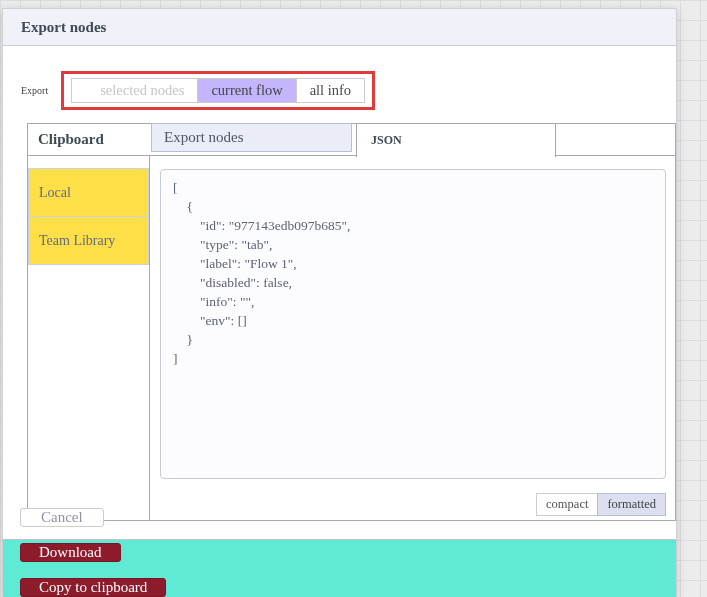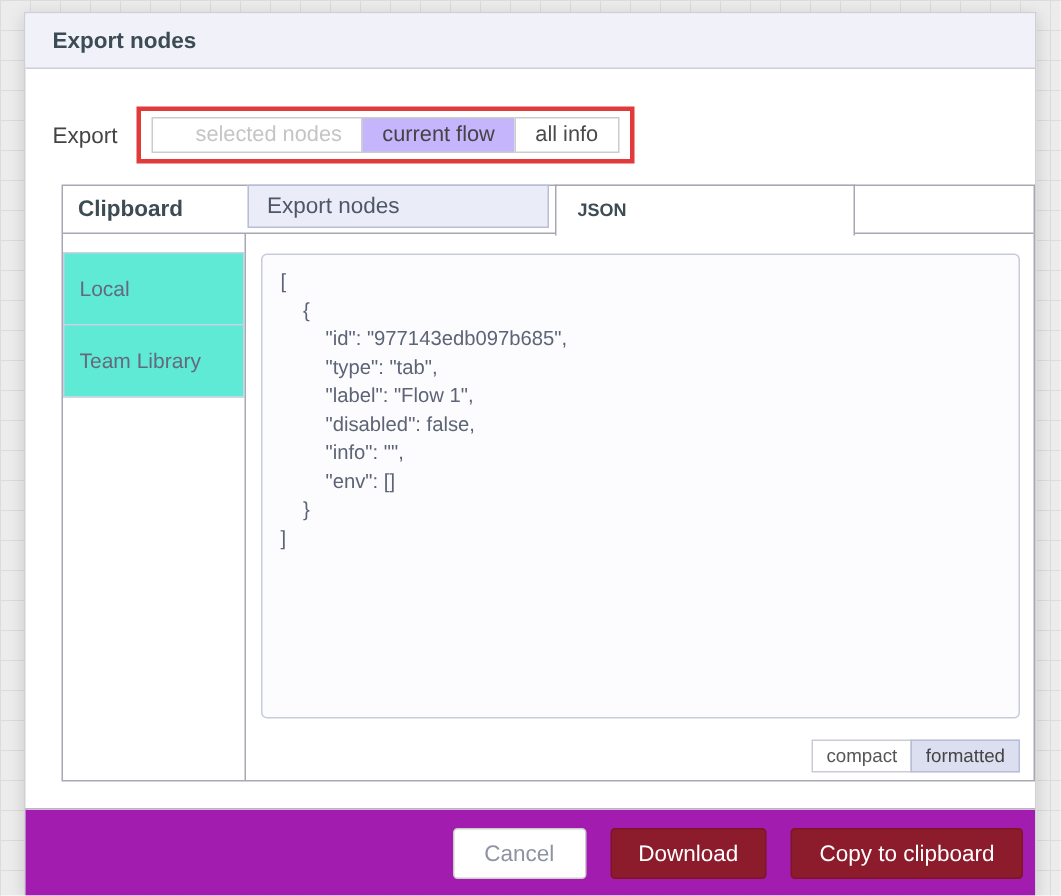--- a/index.html
+++ b/index.html
@@ -7,33 +7,34 @@
   body {
     font-family:"Liberation Sans", sans-serif;
     background-color:#ececec;
     background-image:
       linear-gradient(#dcdcdc 1px, transparent 1px),
       linear-gradient(90deg,#dcdcdc 1px, transparent 1px);
     background-size:20px 20px;
     position:relative;
   }
   .dialog {
-    position:absolute; left:16px; top:8px; width:675px; height:589px;
+    position:absolute; left:2px; top:8px; width:675px; height:589px;
     background:#fff; border:1px solid #cfcfd6; border-bottom:none;
     box-shadow:0 2px 10px rgba(0,0,0,.15);
+    font-family:Liberation Serif, serif;
   }
   .dlg-header {
     height:37px; background:#f1f1f9; border-bottom:1px solid #cdced9;
     display:flex; align-items:center; padding-left:18px;
   }
   .dlg-title { font-size:15px; font-weight:bold; color:#3c4b54; }
 
   
   .export-row { position:absolute; left:18px; top:62px; display:flex; align-items:center; }
-  .export-label { font-size:15px; color:#444; margin-right:13px; }
+  .export-label { font-size:10px; color:#444; margin-right:13px; }
   .annotation-box { border:3px solid #e03a3a; padding:4px 7px; display:inline-flex; }
   .btn-group { display:flex; }
   .grp-btn {
     font-family:inherit; font-size:14.5px; background:#fff; border:1px solid #ccc;
     color:#4a4a4a; padding:3px 13px; margin-left:-1px; cursor:pointer; white-space:nowrap;
   }
   .grp-btn:first-child { margin-left:0; }
   .grp-btn.disabled { color:#c5c5c5;padding-left:28px; }
   .grp-btn.selected { background:#c4b5fd; color:#444; }
 
@@ -55,44 +56,44 @@
   .tab-gap { width:4px; }
   .tab-active {
     width:200px; height:34px; margin-top:-1px; margin-bottom:-1px;
     background:#fff; border:1px solid #a8a8b4; border-bottom:none;
     position:relative; z-index:2; font-size:12px; font-weight:bold; color:#3c4b54;
     padding-left:14px; line-height:32px; cursor:pointer;
   }
   .box-body { display:flex; height:364px; }
   .side-col { width:122px; border-right:1px solid #a8a8b4; padding-top:12px; }
   .side-item {
-    height:49px; width:100%; background:#5eead4; border:1px solid #ccd0e4;
+    height:49px; width:100%; background:#fde047; border:1px solid #ccd0e4;
     color:#646a7e; font-size:14px; padding-left:10px; line-height:47px; cursor:pointer;
   }
   .side-item + .side-item { margin-top:-1px; }
   .main-col { flex:1; position:relative; }
   .json-box {
     position:absolute; left:10px; top:13px; right:9px; height:310px;
     border:1px solid #c8ccda; border-radius:4px; background:#fcfcfe;
     padding:8px 12px; font-size:13.5px; color:#5d6476; line-height:19px;
     white-space:pre; overflow:hidden; cursor:text;
   }
   .fmt-toggle { position:absolute; right:9px; top:337px; display:flex; }
   .fmt-btn {
     font-family:inherit; font-size:12.5px; padding:3px 9px; margin-left:-1px;
     background:#fff; border:1px solid #c9cbd6; color:#555; cursor:pointer;
   }
   .fmt-btn.selected { background:#dcdff0; border-color:#b9bdd4; color:#444; }
 
   
   .dlg-footer {
     position:absolute; left:0; right:0; top:530px; bottom:0;
-    background:#a21caf; border-top:1px solid #c3c3cb;
+    background:#5eead4; border-top:1px solid #c3c3cb;
     display:flex; justify-content:flex-end; align-items:flex-start;
-    gap:16px; padding:12px 8px 0 17px;
+    gap:16px; padding:12px 8px 0 17px;flex-direction:column;
   }
   .btn {
     font-family:inherit; font-size:15px; height:34px; border-radius:3px;
     cursor:pointer; padding:0 18px;
   }
   .btn-secondary { background:#fff; border:1px solid #ccc; color:#8f93a1; padding:0 20px; }
   .btn-primary { background:#8c1b2c; border:1px solid #7c1525; color:#fff; }
 </style>
 </head>
 <body>

